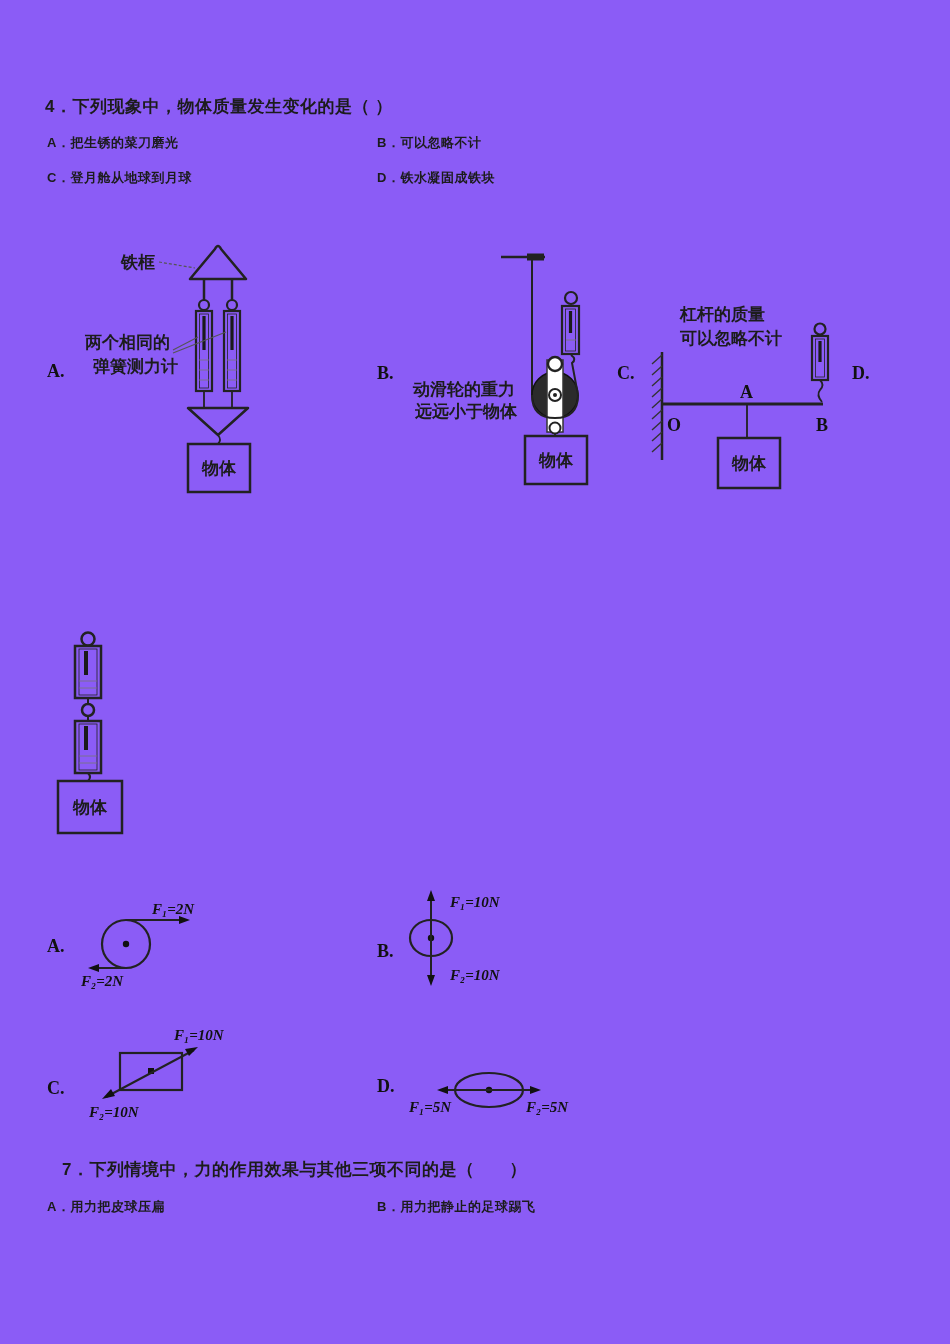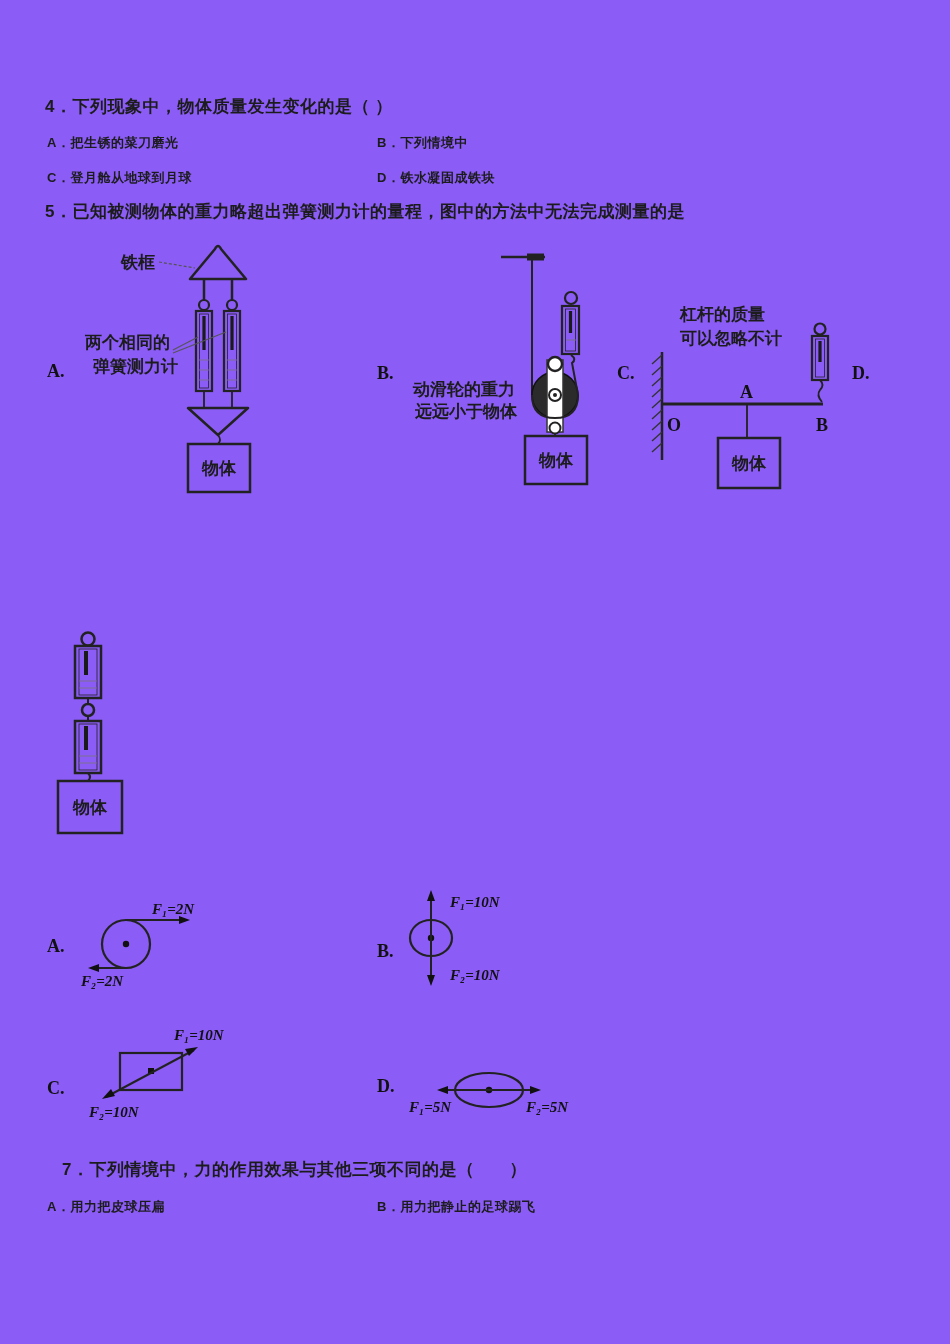--- a/index.html
+++ b/index.html
@@ -31,25 +31,24 @@
     font-size:15px; font-weight:bold; font-style:italic; fill:#111;}
   .stroke{stroke:#222; fill:none;}
 </style>
 </head>
 <body>
 
 <div class="page">
 
   <div class="stem" style="left:45px;top:95px">4．下列现象中，物体质量发生变化的是（  ）</div>
   <div class="opt" style="left:47px;top:134px">A．把生锈的菜刀磨光</div>
-  <div class="opt" style="left:377px;top:134px">B．下列情境中</div>
+  <div class="opt" style="left:377px;top:134px">B．可以忽略不计</div>
   <div class="opt" style="left:47px;top:169px">C．登月舱从地球到月球</div>
   <div class="opt" style="left:377px;top:169px">D．铁水凝固成铁块</div>
 
-  <div class="stem" style="left:45px;top:200px">5．已知被测物体的重力略超出弹簧测力计的量程，图中的方法中无法完成测量的是</div>
 
   <svg style="left:55px;top:238px" width="215" height="258" viewBox="0 0 215 258">
     <g>
       <path class="stroke" stroke-width="2.5" stroke-linejoin="round" d="M135,41 L191,41 L166,11 Q163,5 160,11 Z"></path>
       <line class="stroke" stroke-width="2.5" x1="149" y1="41" x2="149" y2="62"></line>
       <line class="stroke" stroke-width="2.5" x1="177" y1="41" x2="177" y2="62"></line>
     </g>
     <g>
       <circle class="stroke" stroke-width="2.2" cx="149" cy="67" r="5"></circle>
       <rect class="stroke" stroke-width="2.2" x="141" y="73" width="16" height="80"></rect>

